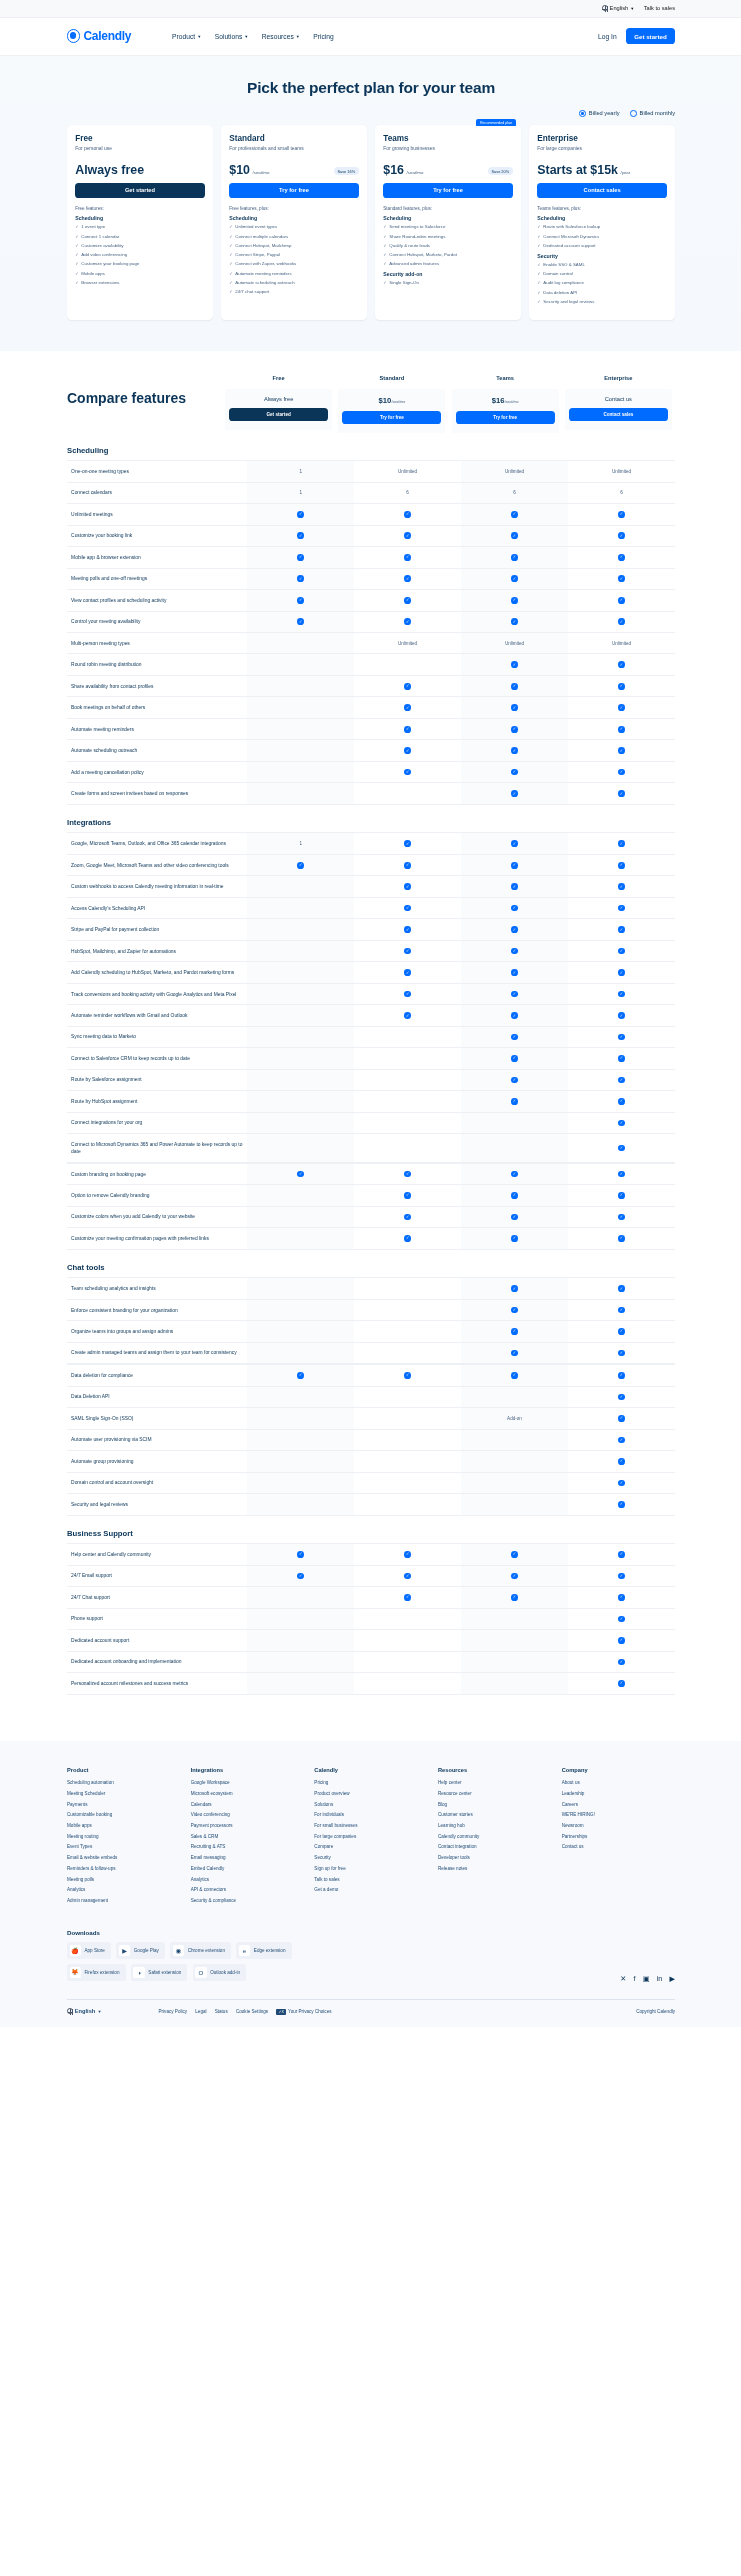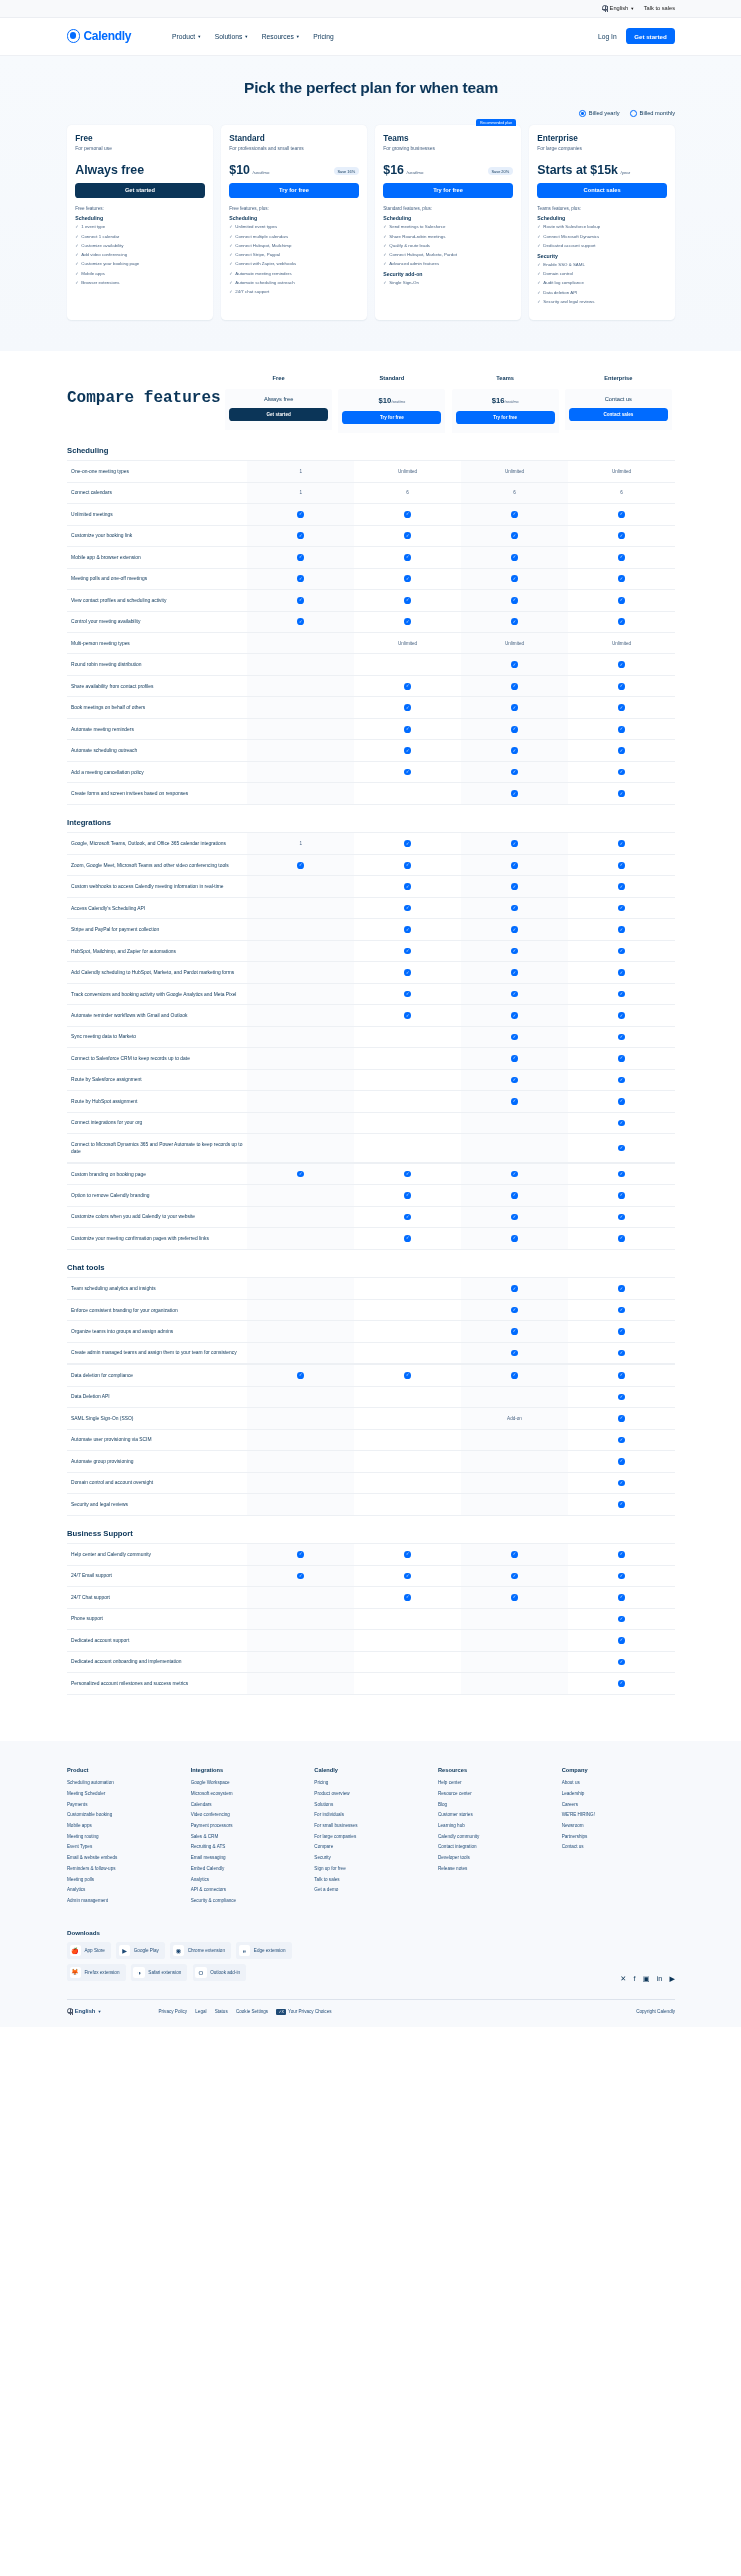--- a/index.html
+++ b/index.html
@@ -123,22 +123,22 @@
   .feat-list li {
     font-size: 4.4px; color: #476282; display: flex; gap: 2.6px;
     align-items: flex-start; margin-bottom: 3.6px; line-height: 1.3;
   }
   .check-mark { color: #476282; font-size: 4.1px; flex: none; }
 
   
   .compare-section { background: #fff; padding: 24px 0 15.5px; }
   .compare-grid { display: grid; grid-template-columns: 155px repeat(4, 1fr); }
   .compare-title {
-    font-size: 16px; font-weight: 700; color: #0b3558;
-    align-self: center; padding-bottom: 10.3px; font-family: Liberation Mono, monospace;
+    font-size: 14px; font-weight: 700; color: #0b3558;
+    align-self: center; padding-bottom: 10.3px;
   }
   .col-head { text-align: center; padding: 0 3.1px; }
   .col-head-name { font-size: 5.7px; font-weight: 700; color: #0b3558; margin-bottom: 8.2px; }
   .col-head-box { background: #fafbfd; padding: 7.2px 4.1px 8.2px; border-radius: 2.1px 2.1px 0 0; }
   .col-price { font-size: 7.7px; font-weight: 700; color: #0b3558; }
   .col-price .unit { font-size: 3.6px; font-weight: 400; color: #476282; }
   .col-price.plain { font-size: 5.7px; font-weight: 400; color: #0b3558; }
   .col-btn { width: 100%; padding: 4.1px 0; font-size: 4.6px; margin-top: 6.2px; }
 
   
@@ -221,21 +221,21 @@
     </div>
   </div>
   <div class="nav-right">
     <span class="login">Log In</span>
     <button class="btn btn-primary nav-cta">Get started</button>
   </div>
 </div>
 
 <div class="hero">
   <div class="wrap">
-    <h1>Pick the perfect plan for when team</h1>
+    <h1>Pick the perfect plan for your team</h1>
     <div class="billing-toggle">
       <div class="radio-opt">
         <span class="radio on"></span>
         <span>Billed yearly</span>
       </div>
       <div class="radio-opt">
         <span class="radio"></span>
         <span>Billed monthly</span>
       </div>
     </div>

